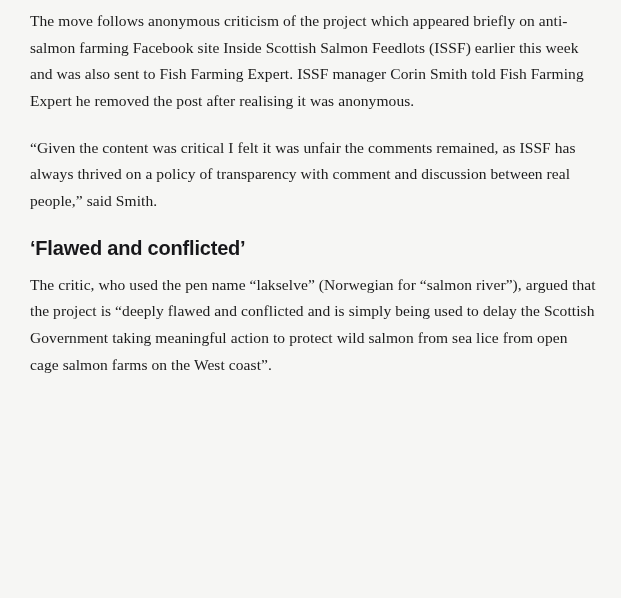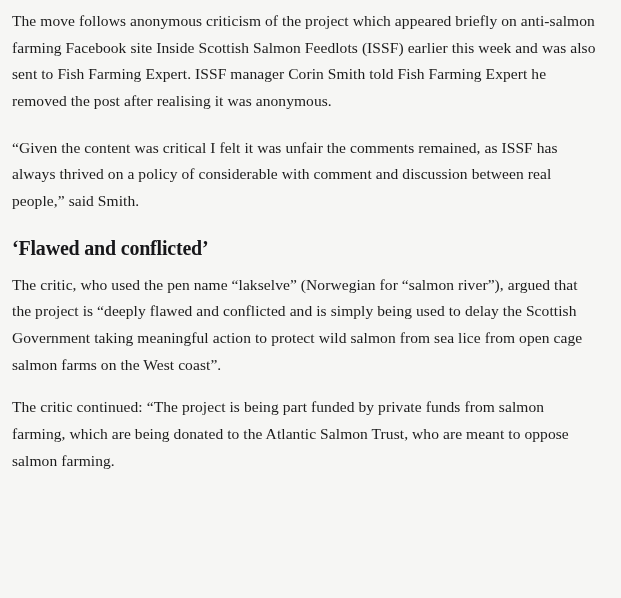--- a/index.html
+++ b/index.html
@@ -8,45 +8,44 @@
   }
   body {
     width: 621px;
     height: 598px;
     background: #f6f6f4;
     font-family: "Liberation Serif", serif;
     color: #1a1a1a;
     overflow: hidden;
   }
   .article {
-    padding: 8px 22px 0 12px;
+    padding: 8px 22px 0 30px;
     box-sizing: border-box;
     width: 621px;
   }
   .para {
     font-size: 15.5px;
     line-height: 1.72;
     margin: 0 0 16px 0;
     color: #1b1b1b;
     letter-spacing: 0.005em;
   }
   .para.lead {
     margin-bottom: 20px;
   }
   .subhead {
-    font-family: Liberation Serif, serif;
+    font-family: Liberation Sans, sans-serif;
     font-size: 20px;
     font-weight: bold;
     color: #17171a;
     margin: 22px 0 12px 0;
     letter-spacing: -0.01em;
   }
 </style>
 </head>
 <body>
 
 <div class="article">
   <p class="para lead">The move follows anonymous criticism of the project which appeared briefly on anti-salmon farming Facebook site Inside Scottish Salmon Feedlots (ISSF) earlier this week and was also sent to Fish Farming Expert. ISSF manager Corin Smith told Fish Farming Expert he removed the post after realising it was anonymous.</p>
-  <p class="para">“Given the content was critical I felt it was unfair the comments remained, as ISSF has always thrived on a policy of considerable with comment and discussion between real people,” said Smith.</p>
+  <p class="para">“Given the content was critical I felt it was unfair the comments remained, as ISSF has always thrived on a policy of transparency with comment and discussion between real people,” said Smith.</p>
   <h2 class="subhead">‘Flawed and conflicted’</h2>
   <p class="para">The critic, who used the pen name “lakselve” (Norwegian for “salmon river”), argued that the project is “deeply flawed and conflicted and is simply being used to delay the Scottish Government taking meaningful action to protect wild salmon from sea lice from open cage salmon farms on the West coast”.</p>
-  <p class="para">The critic continued: “The project is being part funded by private funds from salmon farming, which are being donated to the Atlantic Salmon Trust, who are meant to oppose salmon farming.</p>
 </div>
 
 </body></html>

